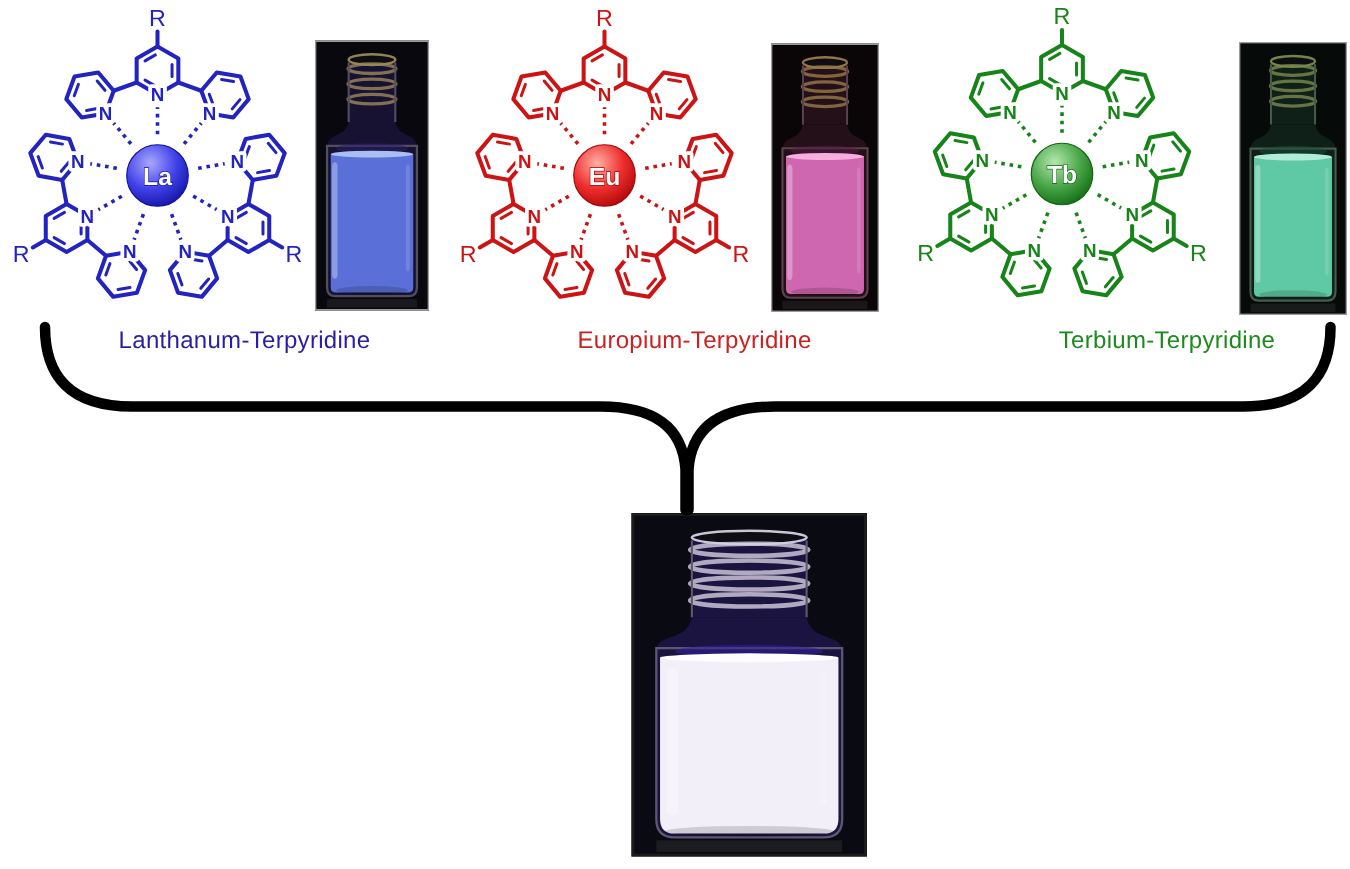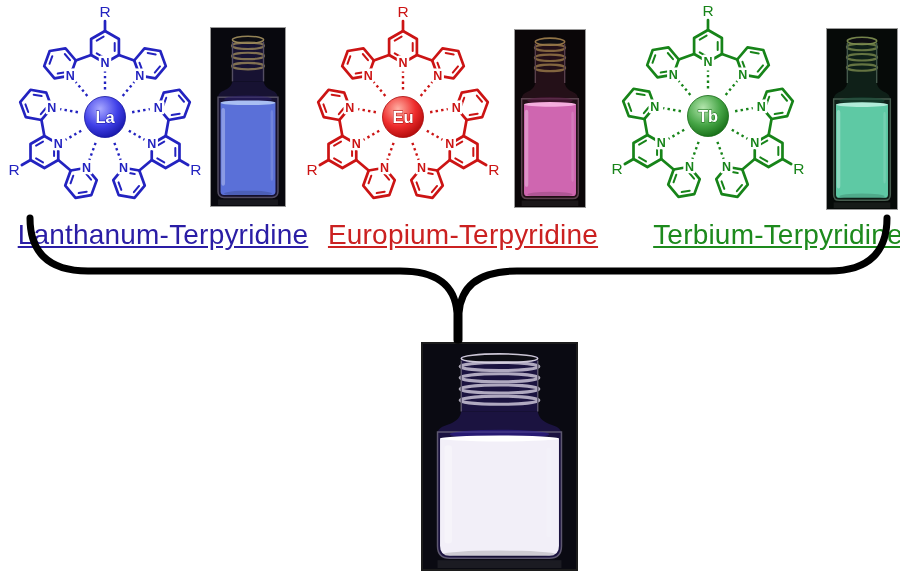--- a/index.html
+++ b/index.html
@@ -2,21 +2,21 @@
 <html><head>
 <meta charset="utf-8">
 <style>
   html,body{margin:0;padding:0;background:#ffffff;}
   body{font-family:"Liberation Sans", sans-serif;}
   #figure{position:relative;width:900px;height:579px;background:#ffffff;overflow:hidden;}
   .structure{position:absolute;width:212px;height:204px;}
   .photo{position:absolute;box-sizing:border-box;border:1px solid #9a9a9a;background:#08080c;}
   .photo svg{display:block;}
   .photo-product{border:2px solid #1c1c1c;}
-  .panel-label{position:absolute;top:219px;transform:translateX(-50%);font-size:28px;letter-spacing:0.2px;white-space:nowrap;text-decoration:underline;}
+  .panel-label{position:absolute;top:219px;transform:translateX(-50%);font-size:16px;letter-spacing:0.2px;white-space:nowrap;}
   #brace-svg{position:absolute;left:0;top:0;}
 </style>
 </head>
 <body>
 
 <div id="figure">
 
   <div class="structure" style="left:-1px;top:3px;" id="struct-la"><svg viewBox="-106 -114 212 204" width="212" height="204">
         <defs>
           <radialGradient id="g-la" cx="38%" cy="30%" r="78%">

